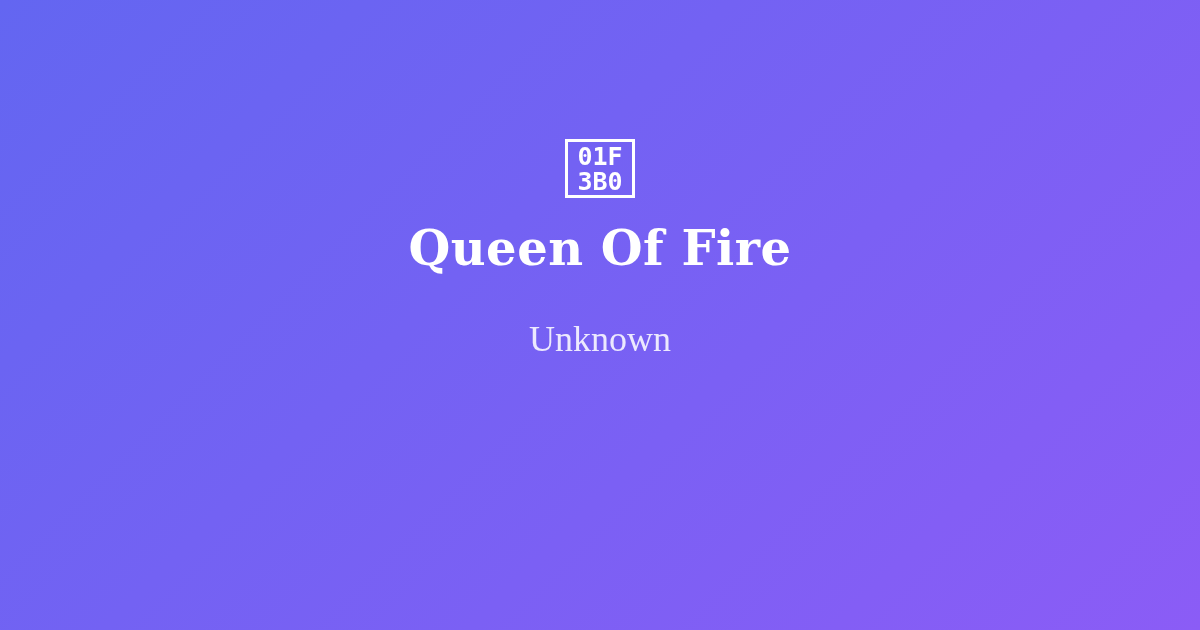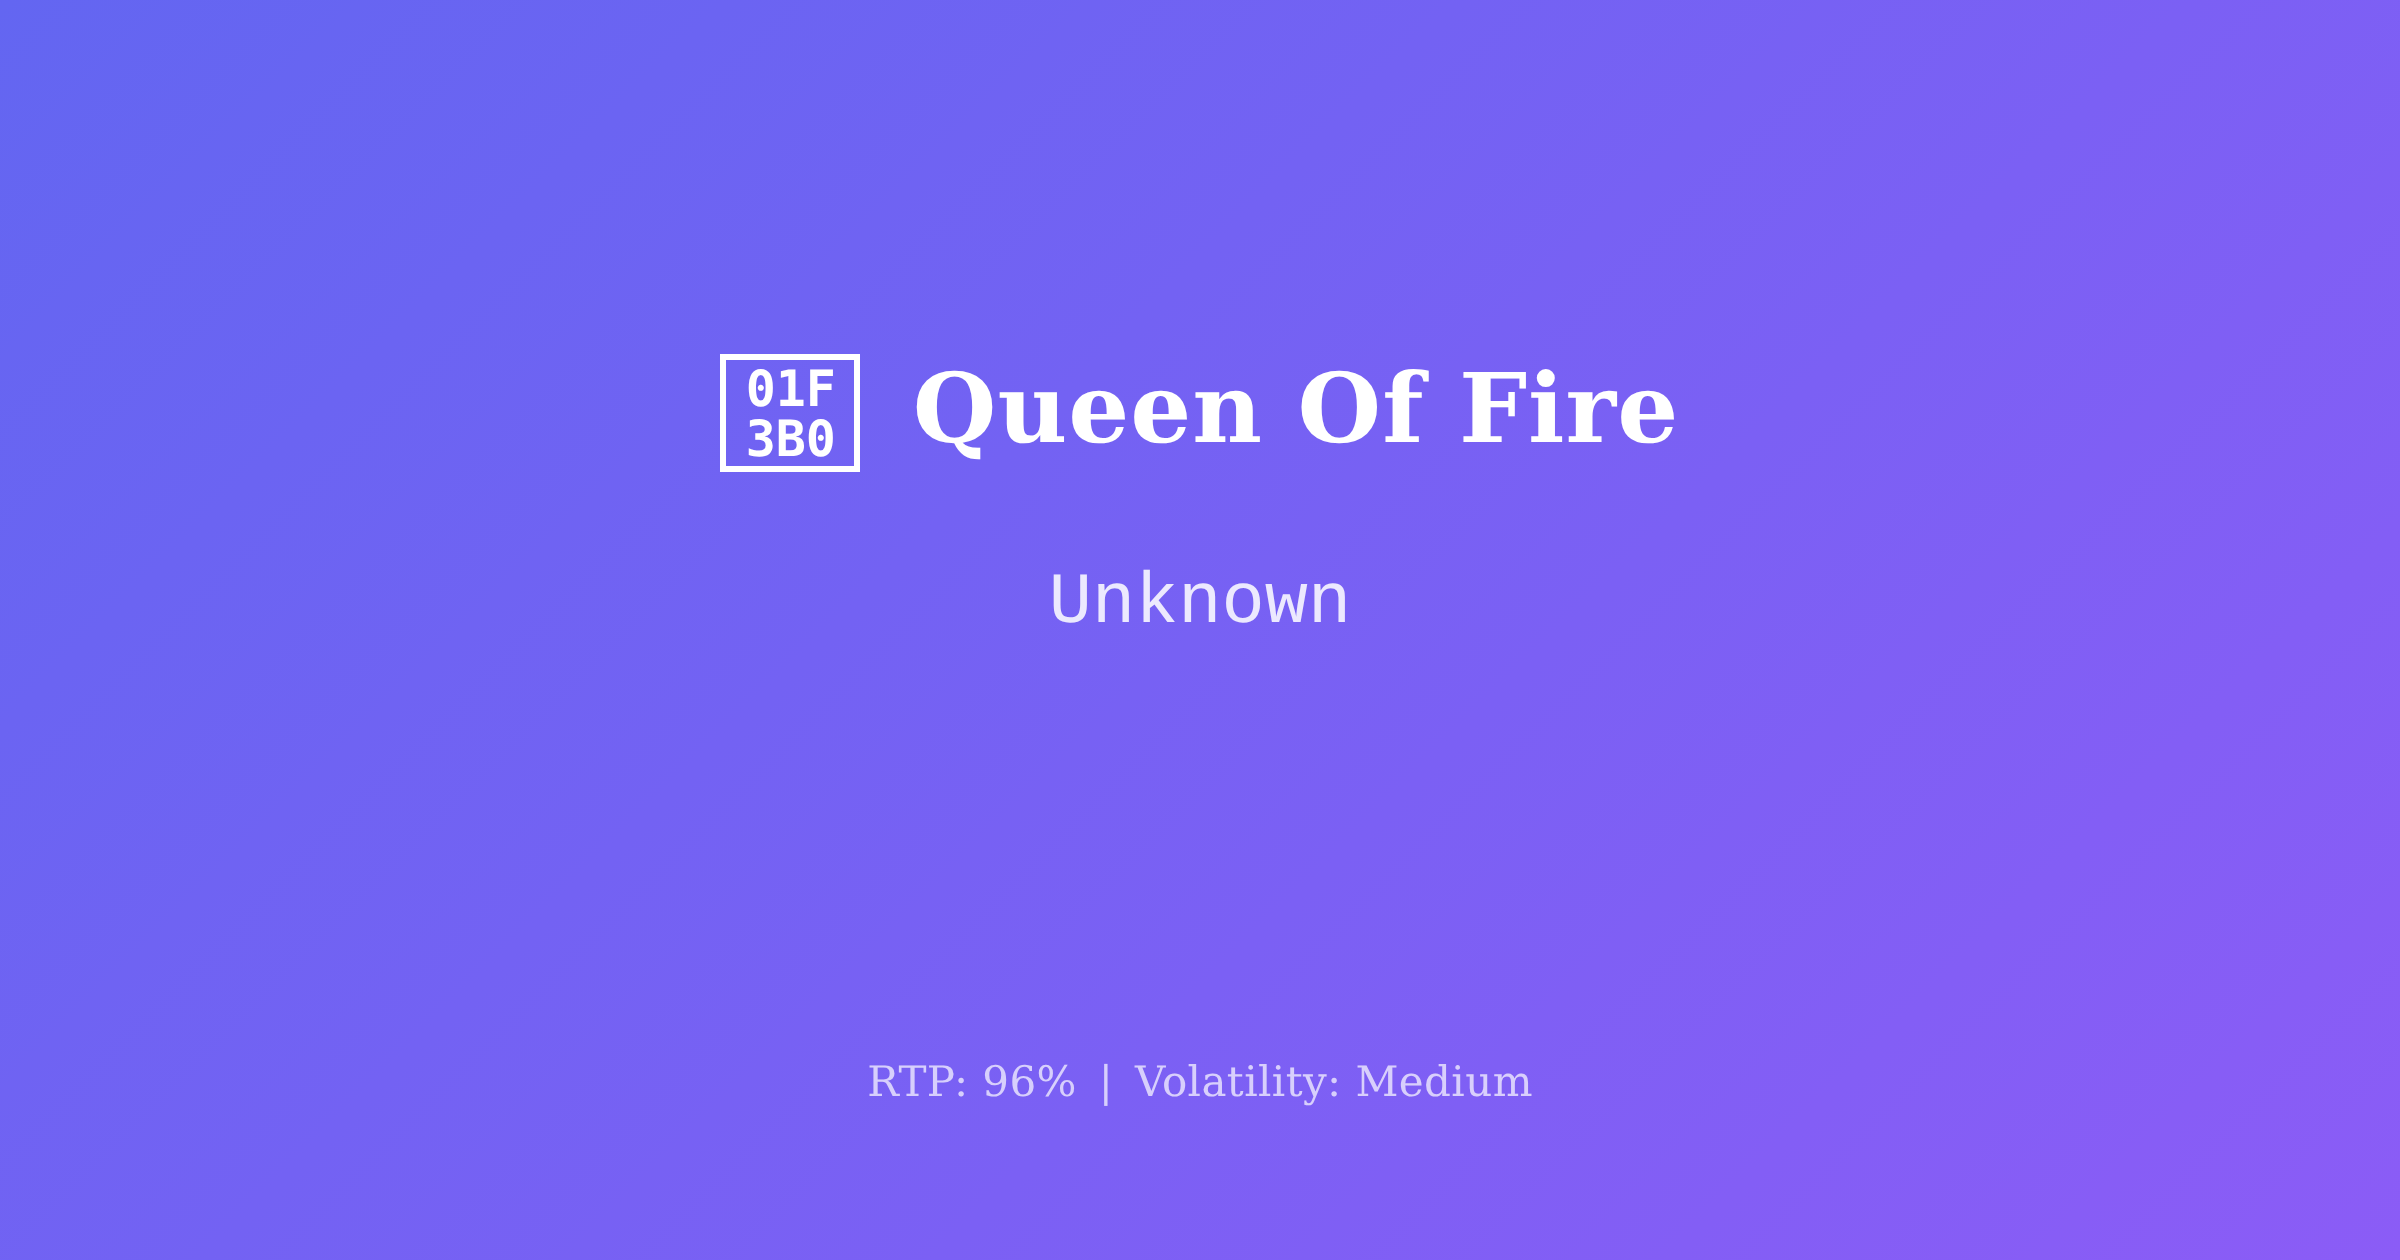--- a/index.html
+++ b/index.html
@@ -40,20 +40,21 @@
     justify-content: center;
     padding: 0 60px;
   }
 
   .title-row {
     display: flex;
     align-items: center;
     justify-content: flex-end;
     gap: 26px;
     white-space: nowrap;
+    flex-direction: column;
   }
 
   
   .tofu {
     display: inline-flex;
     flex-direction: column;
     align-items: center;
     justify-content: center;
     width: 70px;
     height: 59px;
@@ -73,21 +74,21 @@
     font-family: "DejaVu Serif", "Liberation Serif", serif;
     font-size: 48px;
     font-weight: 700;
     line-height: 1.04;
     color: #FFFFFF;
     letter-spacing: 0.5px;
   }
 
   .subtitle {
     margin-top: 44px;
-    font-family: Liberation Mono, monospace;
+    font-family: Liberation Serif, serif;
     font-size: 36px;
     font-weight: 400;
     line-height: 1.2;
     color: rgba(255, 255, 255, 0.86);
     text-align: center;
   }
 
   
   .meta {
     position: absolute;
@@ -119,21 +120,14 @@
       </span>
 
       <h1 class="title-text">Queen Of Fire</h1>
 
     </div>
 
     <div class="subtitle">Unknown</div>
 
   </div>
 
-  <div class="meta">
-    <span>RTP:</span>
-    <span>96%</span>
-    <span class="sep">|</span>
-    <span>Volatility:</span>
-    <span>Medium</span>
-  </div>
 
 </div>
 
 </body></html>

